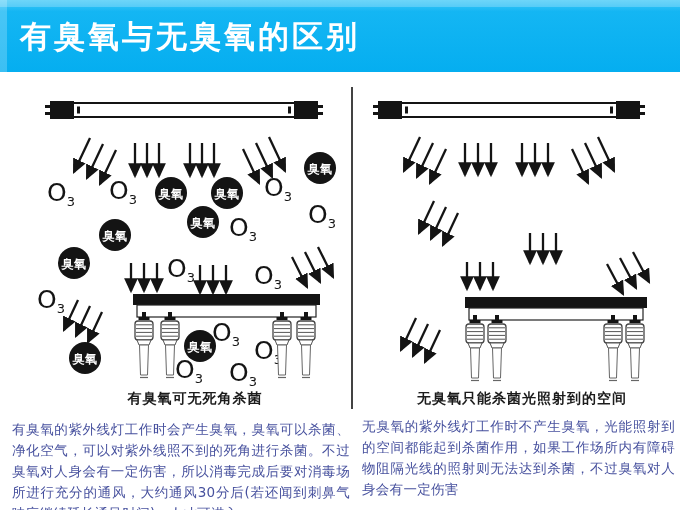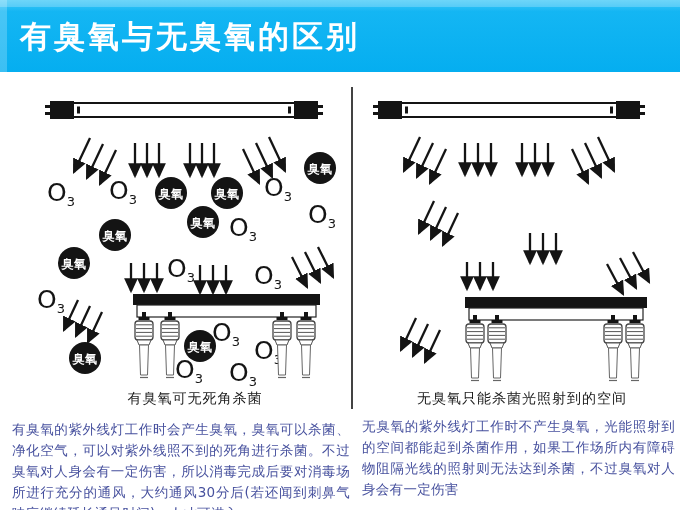--- a/index.html
+++ b/index.html
@@ -4,21 +4,21 @@
 <style>
   html,body{margin:0;padding:0;background:#fff;}
   .page{position:relative;width:680px;height:510px;background:#ffffff;overflow:hidden;
         font-family:"DejaVu Sans","Liberation Sans",sans-serif;}
   .banner{position:absolute;left:0;top:0;width:680px;height:72px;
           background:linear-gradient(180deg,#45caf8 0%,#14b6f3 16%,#05aef0 100%);
           box-shadow:inset 7px 0 0 rgba(255,255,255,.22), inset 0 7px 0 rgba(255,255,255,.22);}
   .banner h1{margin:0;padding:16px 16px 0 20px;font-size:31px;line-height:40px;font-weight:bold;
              color:#ffffff;letter-spacing:3px;}
   .canvas{position:absolute;left:0;top:85px;width:680px;height:326px;}
-  .caption{position:absolute;top:390px;font-size:14px;font-weight:400;color:#1c1c1c;
+  .caption{position:absolute;top:390px;font-size:14px;font-weight:700;color:#1c1c1c;
            letter-spacing:1px;text-align:center;}
   .caption.left{left:55px;width:280px;}
   .caption.right{left:372px;width:300px;}
   .desc{position:absolute;font-size:13.5px;line-height:21px;color:#47519e;
         letter-spacing:0.3px;text-align:justify;}
   .desc.left{left:12px;top:419px;width:338px;}
   .desc.right{left:362px;top:416px;width:313px;}
 </style>
 </head>
 <body>

